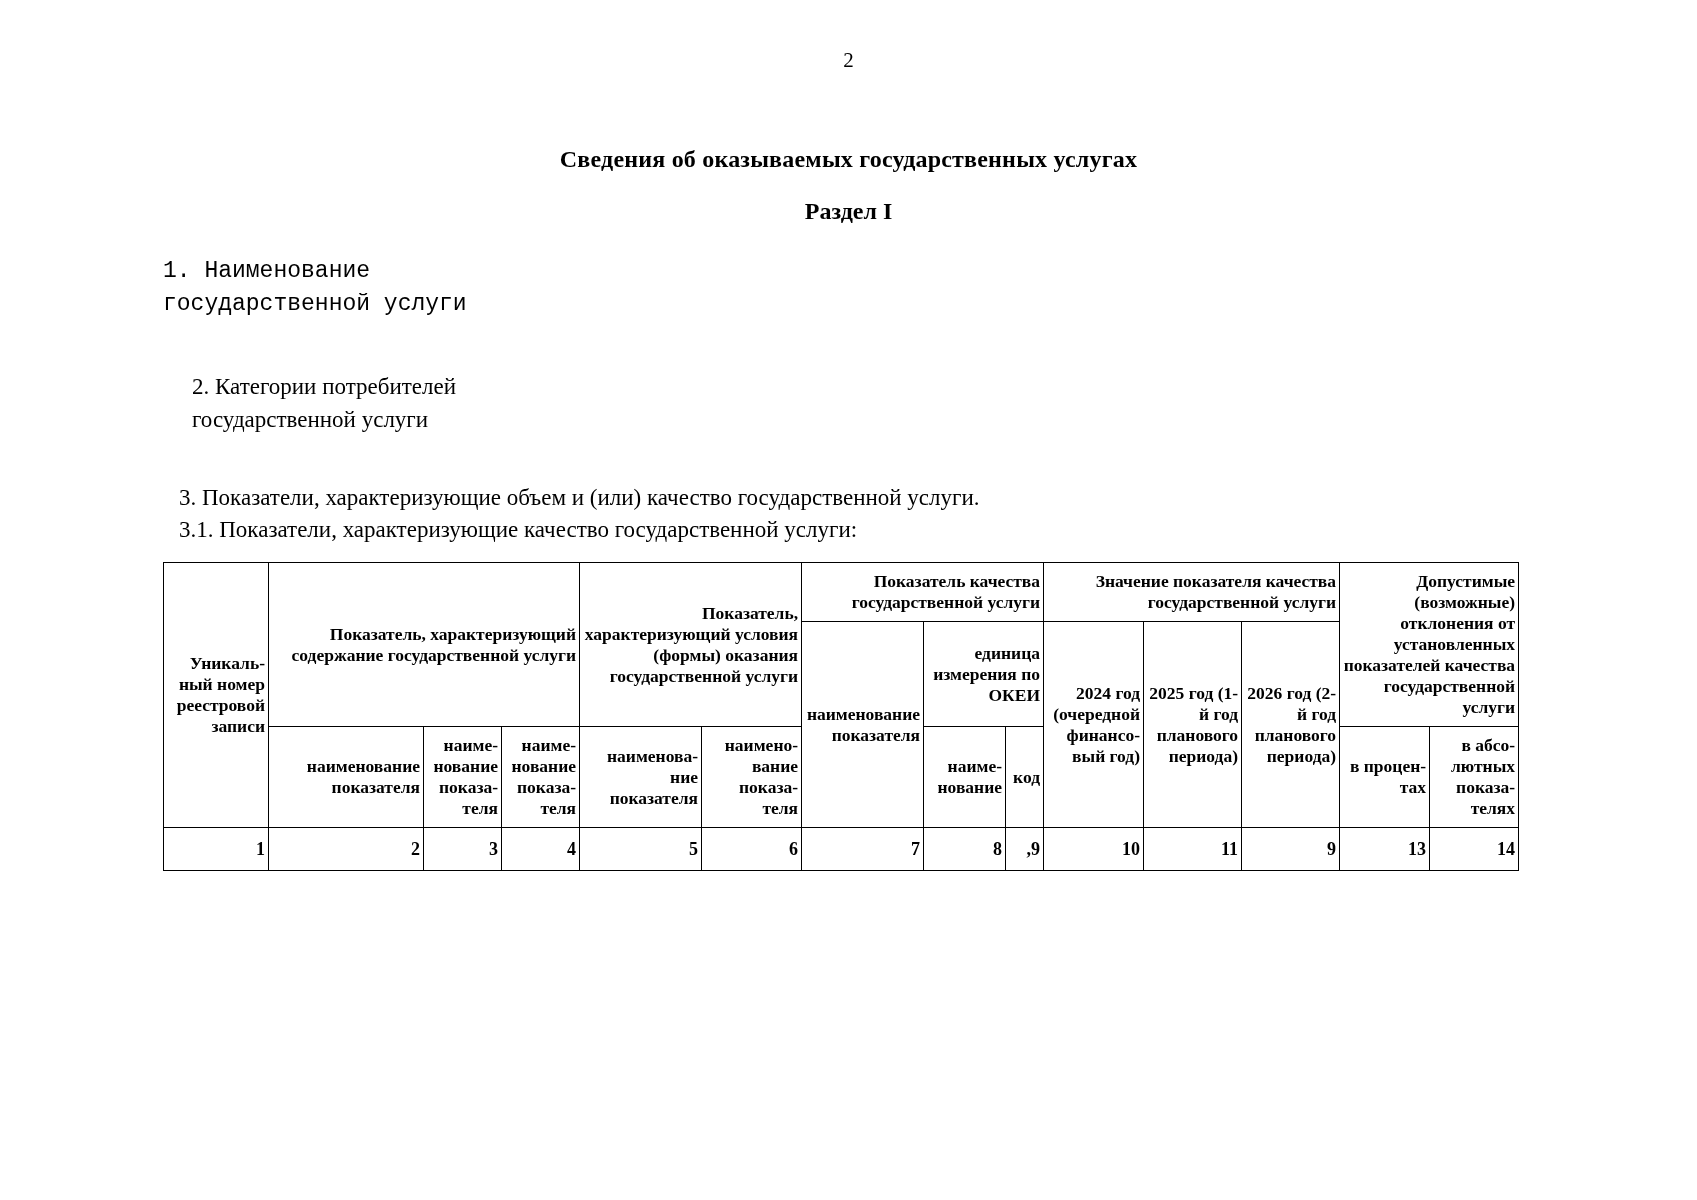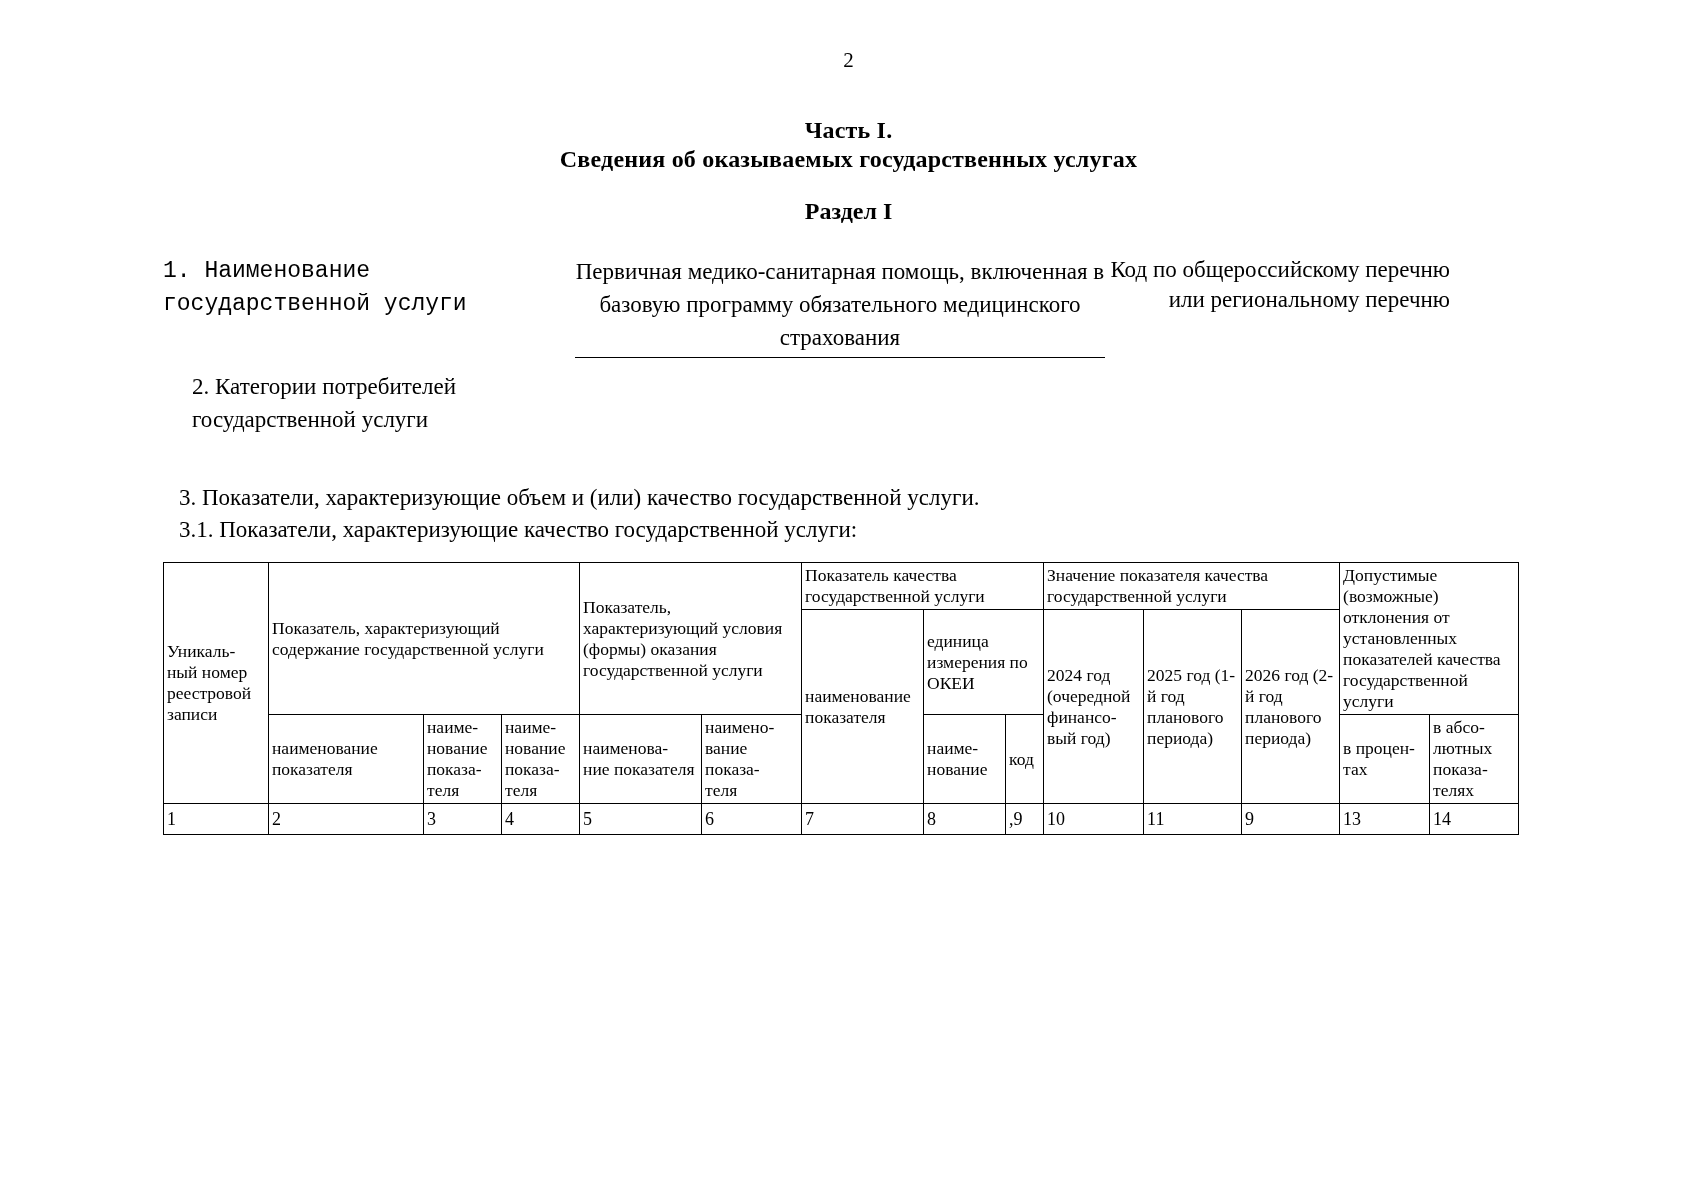--- a/index.html
+++ b/index.html
@@ -111,51 +111,48 @@
     top: 562px;
     width: 1355px;
     border-collapse: collapse;
     table-layout: fixed;
     font-size: 17.5px;
     line-height: 21px;
   }
   table.form-table th,
   table.form-table td {
     border: 1.4px solid #000;
-    text-align: left;
+    text-align: right;
     vertical-align: middle;
-    font-weight: normal;
-    padding: 2px 3px;
+    font-weight: bold;
+    padding: 8px 3px;
   }
   th.big-head { vertical-align: middle; }
   th.sub-head { vertical-align: middle; }
   td.colnum {
     height: 26px;
     font-size: 18px;
     padding: 1px 2px;
   }
   .h-unique  { vertical-align: middle; }
 </style>
 </head>
 <body>
 
 <div class="page">
 
   <div class="page-number">2</div>
 
-  <div class="doc-heading part-title">Часть I.</div>
   <div class="doc-heading section-title">Раздел I</div>
   <div class="doc-heading part-subtitle">Сведения об оказываемых государственных услугах</div>
 
   <div class="field-label" id="label-service-name">1. Наименование государственной услуги</div>
-  <div class="field-value" id="value-service-name">Первичная медико-санитарная помощь, включенная в базовую программу обязательного медицинского страхования</div>
 
   <div class="field-label" id="label-consumer">2. Категории потребителей государственной услуги</div>
 
-  <div class="code-caption">Код по общероссийскому перечню или региональному перечню</div>
 
   <div class="para" id="para-3">3. Показатели, характеризующие объем и (или) качество государственной услуги.</div>
   <div class="para" id="para-3-1">3.1. Показатели, характеризующие качество государственной услуги:</div>
 
   <table class="form-table">
     <colgroup>
       <col style="width:105px">
       <col style="width:155px">
       <col style="width:78px">
       <col style="width:78px">

